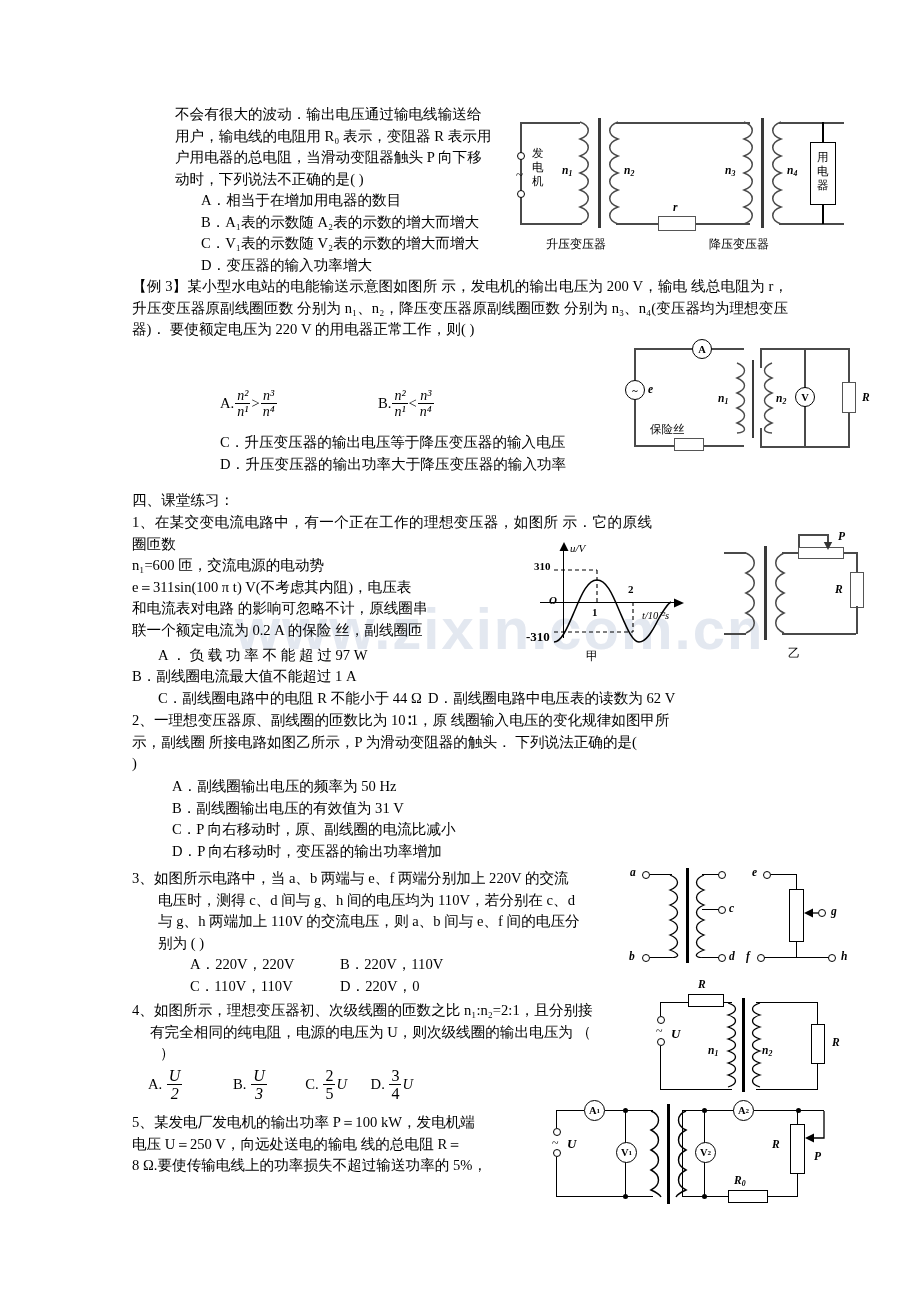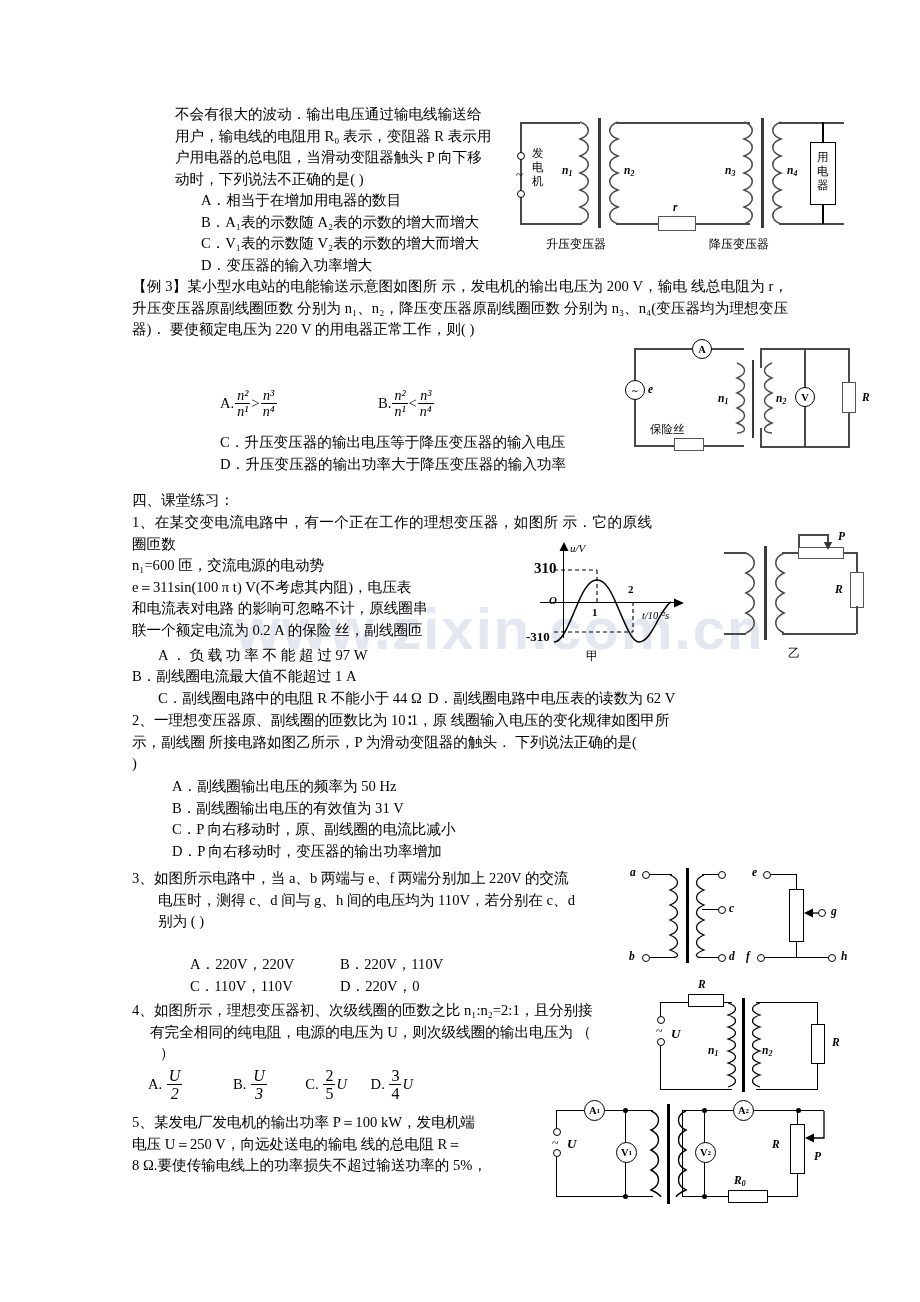--- a/index.html
+++ b/index.html
@@ -207,21 +207,21 @@
       <path d="M6 0 L1.5 9 L10.5 9 Z" fill="#000"></path>
         </svg>
 
     <div class="lnk" style="left:24px;top:64px;width:136px;height:1.4px;"></div>
     <svg style="position:absolute;left:158px;top:60px;" width="10" height="10">
       <path d="M10 5 L0 0.5 L0 9.5 Z" fill="#000"></path>
         </svg>
 
     <div class="lbl" style="left:54px;top:4px;font-style:italic;font-size:11px;">u/V</div>
     <div class="lbl" style="left:126px;top:70px;font-style:italic;font-size:10.5px;">t/10⁻²s</div>
-    <div class="lbl" style="left:18px;top:22px;font-weight:bold;font-size:15px;">310</div>
+    <div class="lbl" style="left:18px;top:22px;font-weight:bold;font-size:11px;">310</div>
     <div class="lbl" style="left:33px;top:56px;font-style:italic;font-weight:bold;font-size:11px;">O</div>
     <div class="lbl" style="left:10px;top:91px;font-weight:bold;font-size:13px;">-310</div>
     <div class="lbl" style="left:76px;top:68px;font-weight:bold;font-size:11px;">1</div>
     <div class="lbl" style="left:112px;top:45px;font-weight:bold;font-size:11px;">2</div>
 
     <svg style="position:absolute;left:24px;top:10px;" width="150" height="95">
       <line x1="14" y1="22" x2="57" y2="22" stroke="#000" stroke-width="1.1" stroke-dasharray="4,3"></line>
       <line x1="57" y1="22" x2="57" y2="54" stroke="#000" stroke-width="1.1" stroke-dasharray="4,3"></line>
       <line x1="14" y1="84" x2="93" y2="84" stroke="#000" stroke-width="1.1" stroke-dasharray="4,3"></line>
       <line x1="93" y1="54" x2="93" y2="84" stroke="#000" stroke-width="1.1" stroke-dasharray="4,3"></line>
@@ -275,20 +275,21 @@
   <div class="tb" style="left:132px;top:776px;width:420px;">
     <p class="opt2">A．副线圈输出电压的频率为 50 Hz</p>
     <p class="opt2">B．副线圈输出电压的有效值为 31 V</p>
     <p class="opt2">C．P 向右移动时，原、副线圈的电流比减小</p>
     <p class="opt2">D．P 向右移动时，变压器的输出功率增加</p>
   </div>
 
   <div class="tb" style="left:132px;top:868px;width:480px;">
     <p>3、如图所示电路中，当 a、b 两端与 e、f 两端分别加上 220V 的交流</p>
     <p style="padding-left:26px;">电压时，测得 c、d 间与 g、h 间的电压均为 110V，若分别在 c、d</p>
+    <p style="padding-left:26px;">与 g、h 两端加上 110V 的交流电压，则 a、b 间与 e、f 间的电压分</p>
     <p style="padding-left:26px;">别为  (    )</p>
   </div>
   <div class="tb" style="left:190px;top:954px;">A．220V，220V</div>
   <div class="tb" style="left:340px;top:954px;">B．220V，110V</div>
   <div class="tb" style="left:190px;top:976px;">C．110V，110V</div>
   <div class="tb" style="left:340px;top:976px;">D．220V，0</div>
 
   <div class="fig" style="left:630px;top:868px;width:270px;height:105px;">
 
     <div class="ring" style="left:12px;top:3px;"></div>

